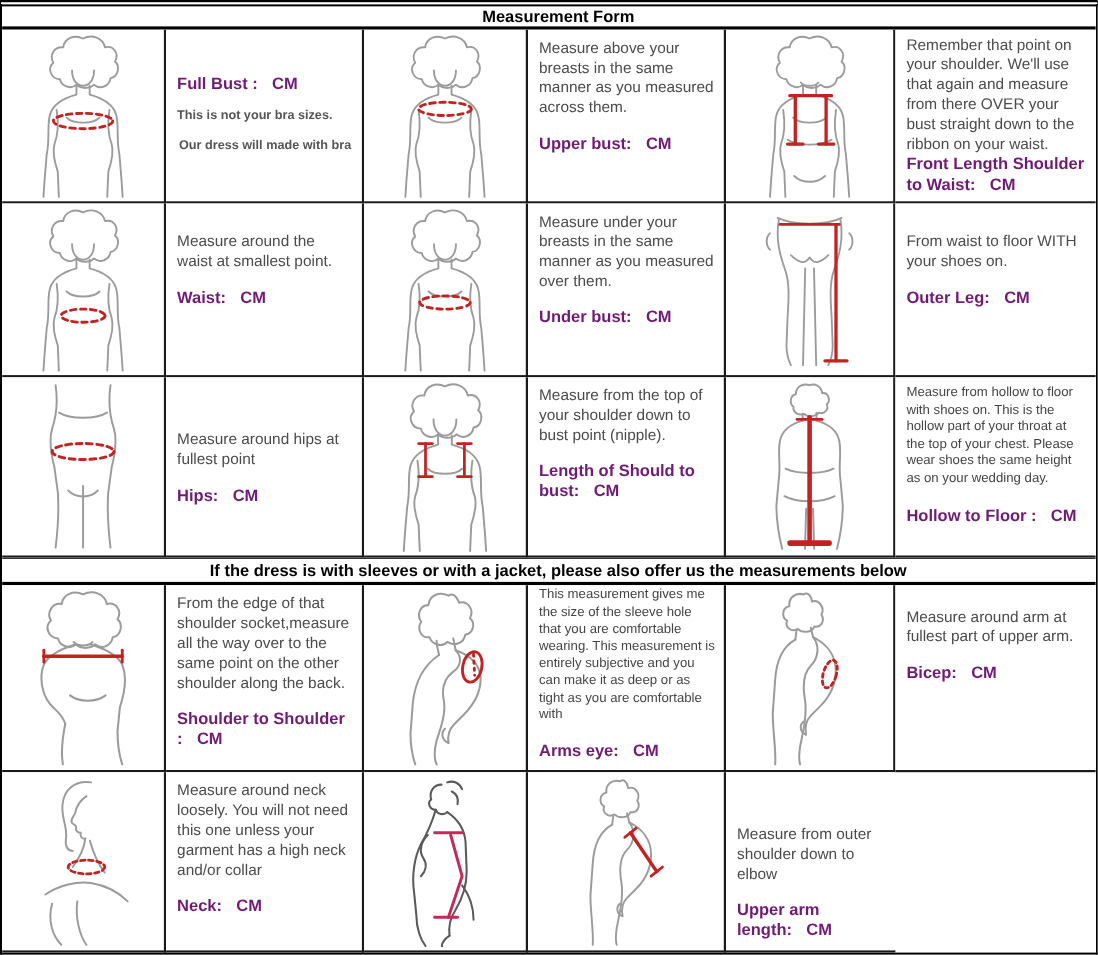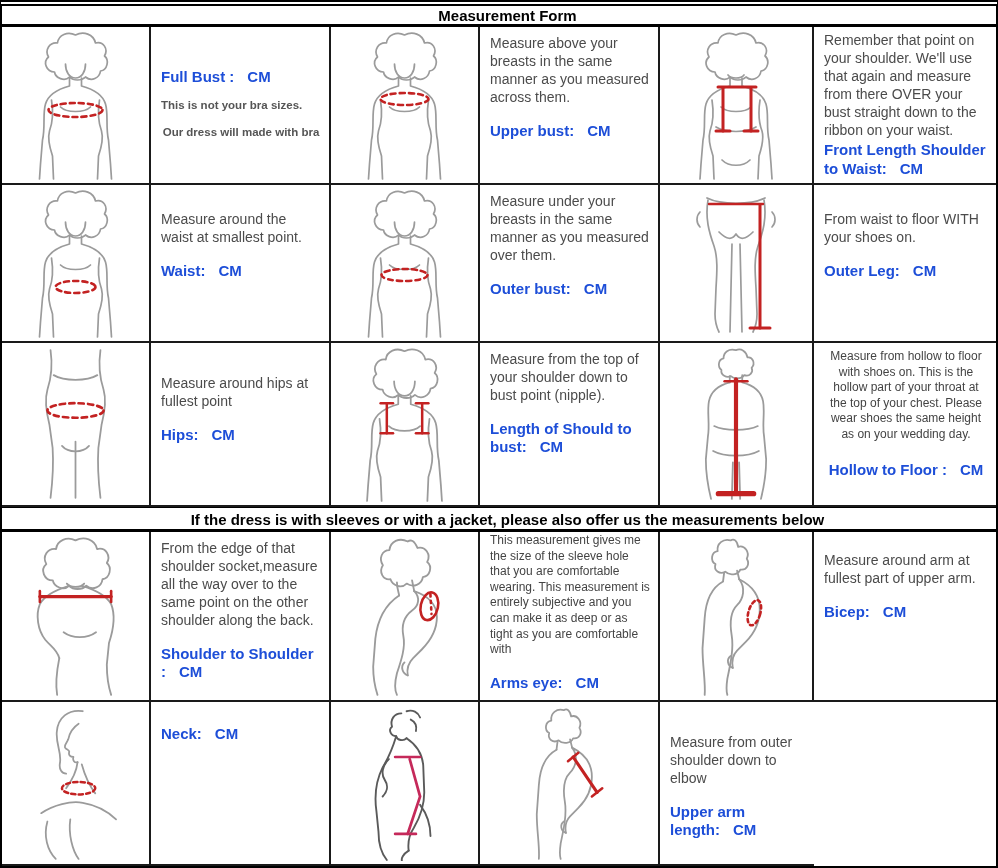--- a/index.html
+++ b/index.html
@@ -24,24 +24,24 @@
   }
   .fig{padding:3px 2px;display:flex;align-items:stretch;justify-content:center;}
   .fig svg{width:100%;height:100%;}
   .fig svg .g{fill:none;stroke:#9b9b9b;stroke-width:1.7;stroke-linecap:round;stroke-linejoin:round;}
   .fig svg .dk{fill:none;stroke:#5a5a5a;stroke-width:1.8;stroke-linecap:round;stroke-linejoin:round;}
   .fig svg .r{fill:none;stroke:#c32222;stroke-width:3;stroke-linecap:round;}
   .fig svg .r2{fill:none;stroke:#c32222;stroke-width:2.4;stroke-linecap:round;}
   .fig svg .rd{fill:none;stroke:#c32222;stroke-width:2.6;stroke-linecap:round;stroke-dasharray:5 4;}
   .fig svg .rp{fill:none;stroke:#c5295a;stroke-width:2.6;stroke-linecap:round;}
   .txt{padding:8px 8px 4px 10px;}
-  .pt20{padding-top:20px;}.pt24{padding-top:26px;}.pt32{padding-top:32px;}.pt38{padding-top:20px;}
+  .pt20{padding-top:20px;}.pt24{padding-top:26px;}.pt32{padding-top:48px;}.pt38{padding-top:20px;}
   .desc{margin:0;font-size:14px;line-height:1.28;color:#4b4b4b;}
   .small .desc{font-size:12px;line-height:1.3;color:#444;}
-  .label{margin:15px 0 0;font-size:15px;font-weight:bold;color:#1d4ed8;line-height:1.25;}
+  .label{margin:15px 0 0;font-size:15px;font-weight:bold;color:#701a75;line-height:1.25;}
   .unit{margin-left:13px;}
   .note{margin:11px 0 0;font-size:11.5px;font-weight:bold;color:#555;line-height:1.3;}
   .note.note2{margin-top:12px;text-align:center;}
   .note:empty{display:none;}
 </style>
 </head>
 <body>
 
 <div class="sheet">
 
@@ -129,21 +129,21 @@
         <path class="g" d="M49,48L49,56C38,59 28,64 25,74C22,84 25,97 22,110L20,134L19,149"></path>
         <path class="g" d="M61,48L61,56C72,59 82,64 85,74C88,84 85,97 88,110L90,134L91,149"></path>
         <path class="g" d="M31,70C33,83 32,93 29,101C27,108 29,117 32,126L33,149"></path>
         <path class="g" d="M79,70C77,83 78,93 81,101C83,108 81,117 78,126L77,149"></path>
         <path class="g" d="M40,77C46,83 64,83 70,77"></path>
         <ellipse class="rd" cx="55" cy="87" rx="23" ry="6"></ellipse>
       </svg>
     </div>
   <div class="cell txt">
     <p class="desc">Measure under your breasts in the same manner as you measured over them.</p>
-    <p class="label"><span>Outer bust:</span><span class="unit">CM</span></p>
+    <p class="label"><span>Under bust:</span><span class="unit">CM</span></p>
 
   </div>
   <div class="cell fig">
       <svg viewBox="0 0 110 150" preserveAspectRatio="xMidYMid meet">
         <path class="g" d="M26,10C40,17 70,17 84,10"></path>
         <path class="g" d="M27,12C24,30 28,44 33,58C37,70 36,84 35,100L34,126C34,134 36,140 38,144"></path>
         <path class="g" d="M83,12C86,30 82,44 77,58C73,70 74,84 75,100L76,126C76,134 74,140 72,144"></path>
         <path class="g" d="M38,44C46,52 51,52 55,46C59,52 64,52 72,44"></path>
         <path class="g" d="M51,56L49,144"></path>
         <path class="g" d="M59,56L61,144"></path>
@@ -206,21 +206,21 @@
         <path class="g" d="M61,35C72,38 79,43 81,53C83,63 80,75 82,87L84,109C84,125 81,139 79,147"></path>
         <path class="g" d="M34,77C44,82 66,82 76,77"></path>
         <path class="g" d="M33,101C44,107 66,107 77,101"></path>
         <path class="g" d="M52,112L51,147"></path>
         <path class="g" d="M58,112L59,147"></path>
         <path class="r2" d="M44,34L66,34"></path>
         <path class="r" style="stroke-width:4" d="M55,32L55,141"></path>
         <path class="r" style="stroke-width:5" d="M38,142L72,142"></path>
       </svg>
     </div>
-  <div class="cell txt lastcol small" style="padding-top:6px;text-align:center;">
+  <div class="cell txt lastcol small" style="padding-top:6px;">
     <p class="desc">Measure from hollow to floor with shoes on. This is the hollow part of your throat at the top of your chest. Please wear shoes the same height as on your wedding day.</p>
     <p class="label" style="margin-top:18px;"><span>Hollow to Floor :</span><span class="unit">CM</span></p>
 
   </div>
 
   <div class="cell section">If the dress is with sleeves or with a jacket, please also offer us the measurements below</div>
 
   <div class="cell fig">
       <svg viewBox="0 0 110 150" preserveAspectRatio="xMidYMid meet">
         <path class="g" d="M55,5C47,1 38,5 37,13C29,12 24,20 28,27C22,32 26,42 34,42C35,48 44,52 49,47C53,51 61,51 65,47C71,52 79,48 80,41C87,40 89,30 84,26C88,19 83,11 75,13C73,4 63,1 55,5Z"></path>
@@ -281,20 +281,21 @@
         <path class="g" d="M58,18C52,22 49,28 48,33C47,36 44,38 45,41C46,43 49,43 49,45C48,48 50,50 53,50C52,53 54,56 57,55"></path>
         <path class="g" d="M57,55C56,64 52,72 46,80"></path>
         <path class="g" d="M61,57C64,68 68,77 74,85"></path>
         <path class="g" d="M22,104C34,96 50,92 62,94C74,96 86,102 94,110"></path>
         <path class="g" d="M28,112C24,126 28,140 36,148"></path>
         <path class="g" d="M50,110C48,124 52,140 58,148"></path>
         <ellipse class="rd" style="stroke-width:2.4;stroke-dasharray:4 3" cx="58" cy="80" rx="16" ry="6"></ellipse>
       </svg>
     </div>
   <div class="cell txt">
+    <p class="desc">Measure around neck loosely. You will not need this one unless your garment has a high neck and/or collar</p>
     <p class="label"><span>Neck:</span><span class="unit">CM</span></p>
 
   </div>
   <div class="cell fig">
       <svg viewBox="0 0 110 150" preserveAspectRatio="xMidYMid meet">
         <path class="dk" d="M52,8C45,8 41,14 43,21C39,24 42,30 47,30C48,34 54,35 57,32"></path>
         <path class="dk" d="M57,6C63,4 68,7 70,12"></path>
         <path class="dk" d="M61,14C65,16 67,20 66,25"></path>
         <path class="dk" d="M47,30C44,40 40,50 34,60C28,72 26,88 28,102L30,122C30,134 34,144 38,149"></path>
         <path class="dk" d="M40,52C34,58 32,66 36,72C40,78 38,84 34,88"></path>

